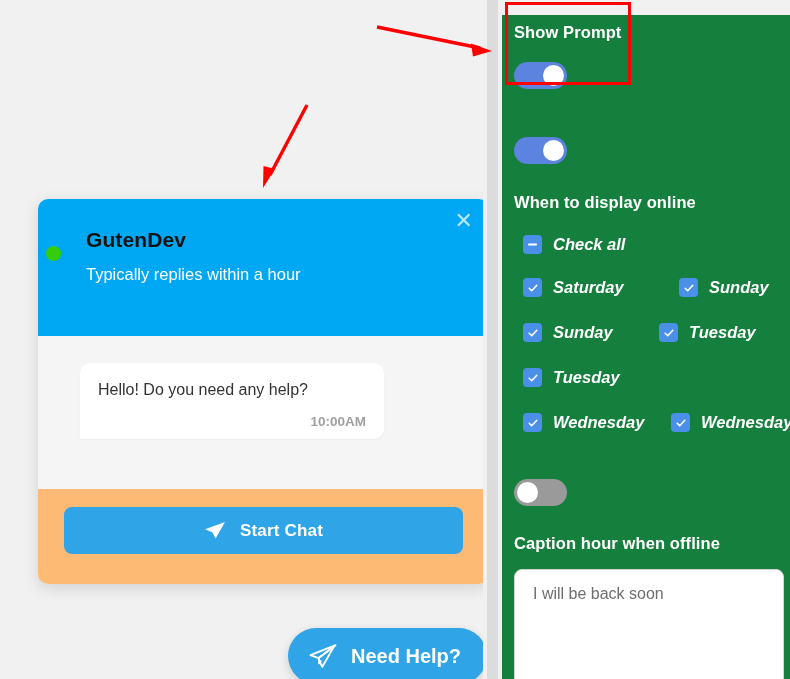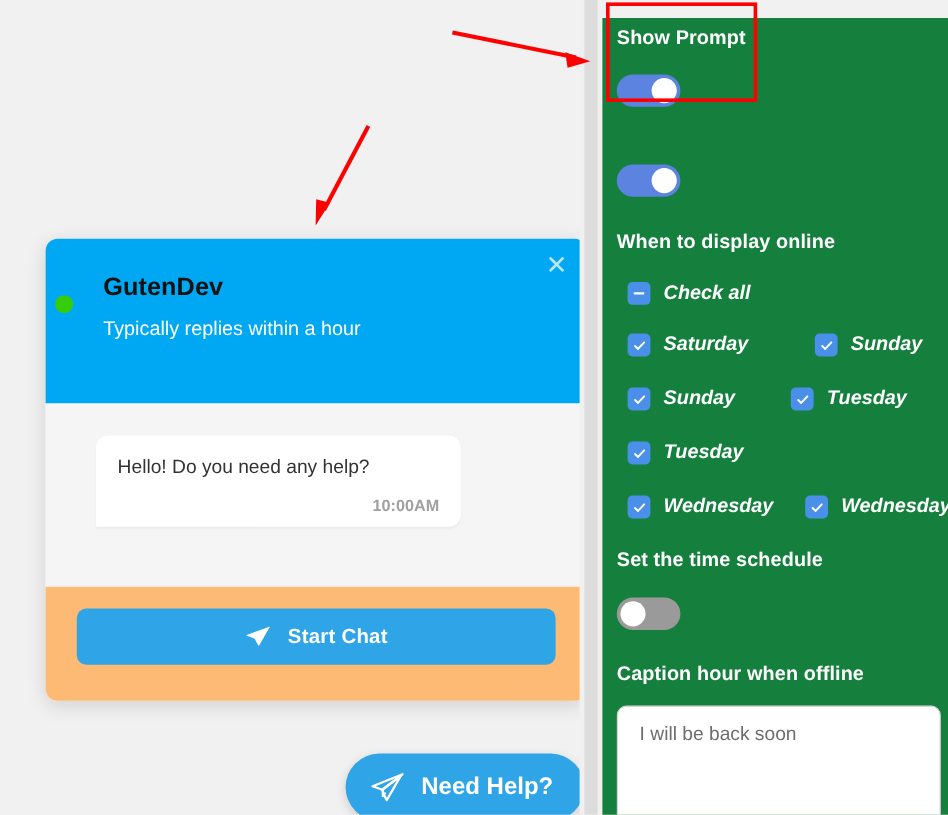--- a/index.html
+++ b/index.html
@@ -412,21 +412,20 @@
         <span class="cb">
           <svg width="12" height="12" viewBox="0 0 12 12" aria-hidden="true">
               <path d="M2.2 6.3 L4.7 8.8 L9.8 3.3" stroke="#ffffff" stroke-width="1.6" fill="none" stroke-linecap="round" stroke-linejoin="round"></path>
             </svg>
         </span>
         <span class="cb-label">Wednesday</span>
       </div>
     </div>
 
     <div style="height:26px"></div>
-    <div class="panel-label">Set the time schedule</div>
 
     <div style="height:21px"></div>
     <div class="toggle off">
       <div class="knob"></div>
     </div>
 
     <div style="height:28px"></div>
     <div class="panel-label">Caption hour when offline</div>
 
     <div style="height:16px"></div>

